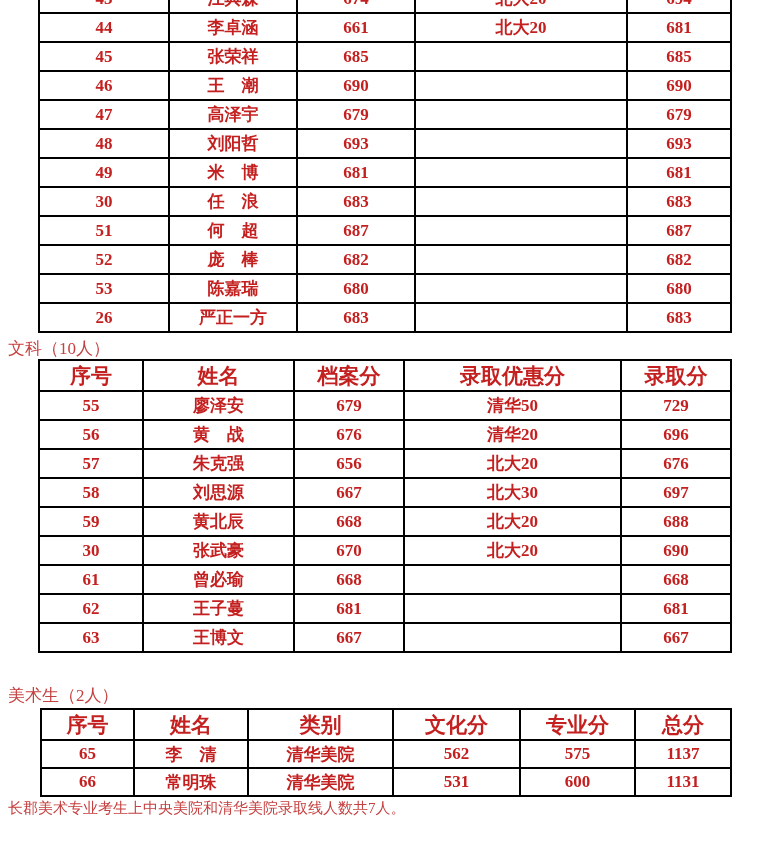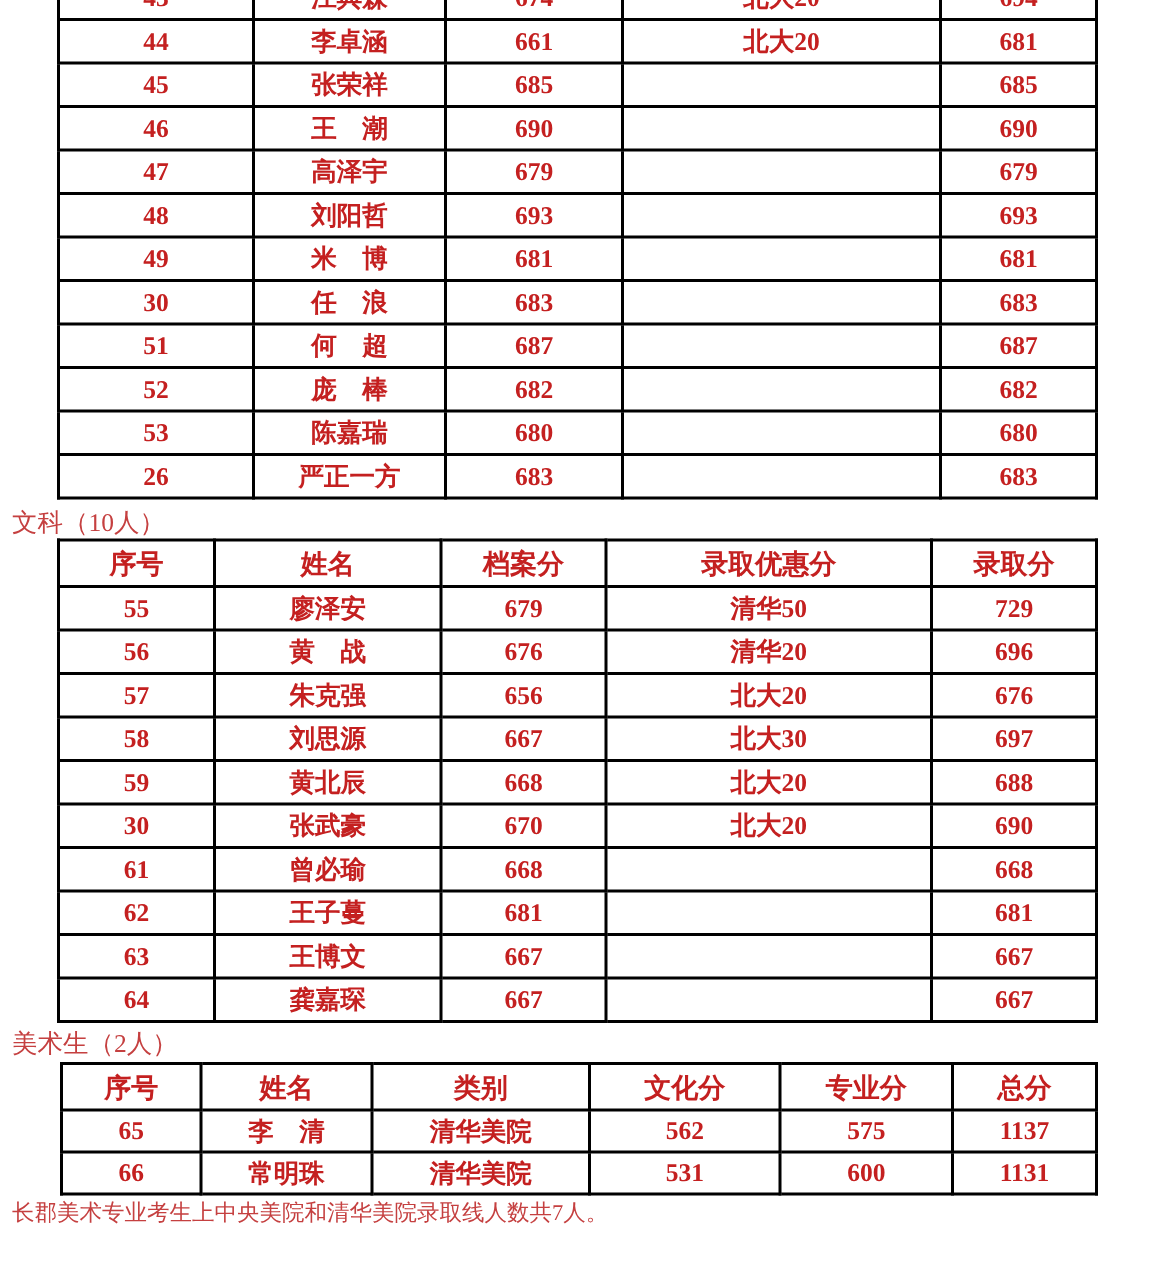--- a/index.html
+++ b/index.html
@@ -20,21 +20,21 @@
     border: 2px solid #000000;
     text-align: center;
     vertical-align: middle;
     color: #c42020;
     font-weight: bold;
     font-size: 17px;
     padding: 0;
     overflow: hidden;
     white-space: nowrap;
   }
-  .score-table th { font-size: 18px; }
+  .score-table th { font-size: 21px; }
   .score-table td { height: 27px; }
   .score-table th { height: 29px; }
   .tbl-top   { left: 38px; top: -17px; width: 692px; }
   .tbl-wenke { left: 38px; top: 359px; width: 692px; }
   .tbl-art   { left: 40px; top: 708px; width: 690px; }
   .tbl-art td { height: 26px; }
   .section-label {
     position: absolute;
     left: 8px;
     color: #c54040;
@@ -224,27 +224,20 @@
       <tr>
         <td>62</td>
         <td>王子蔓</td>
         <td>681</td>
         <td></td>
         <td>681</td>
       </tr>
       <tr>
         <td>63</td>
         <td>王博文</td>
-        <td>667</td>
-        <td></td>
-        <td>667</td>
-      </tr>
-      <tr>
-        <td>64</td>
-        <td>龚嘉琛</td>
         <td>667</td>
         <td></td>
         <td>667</td>
       </tr>
     </tbody>
 </table>
 
 <div class="section-label lbl-art">美术生（2人）</div>
 
 <table class="score-table tbl-art">

